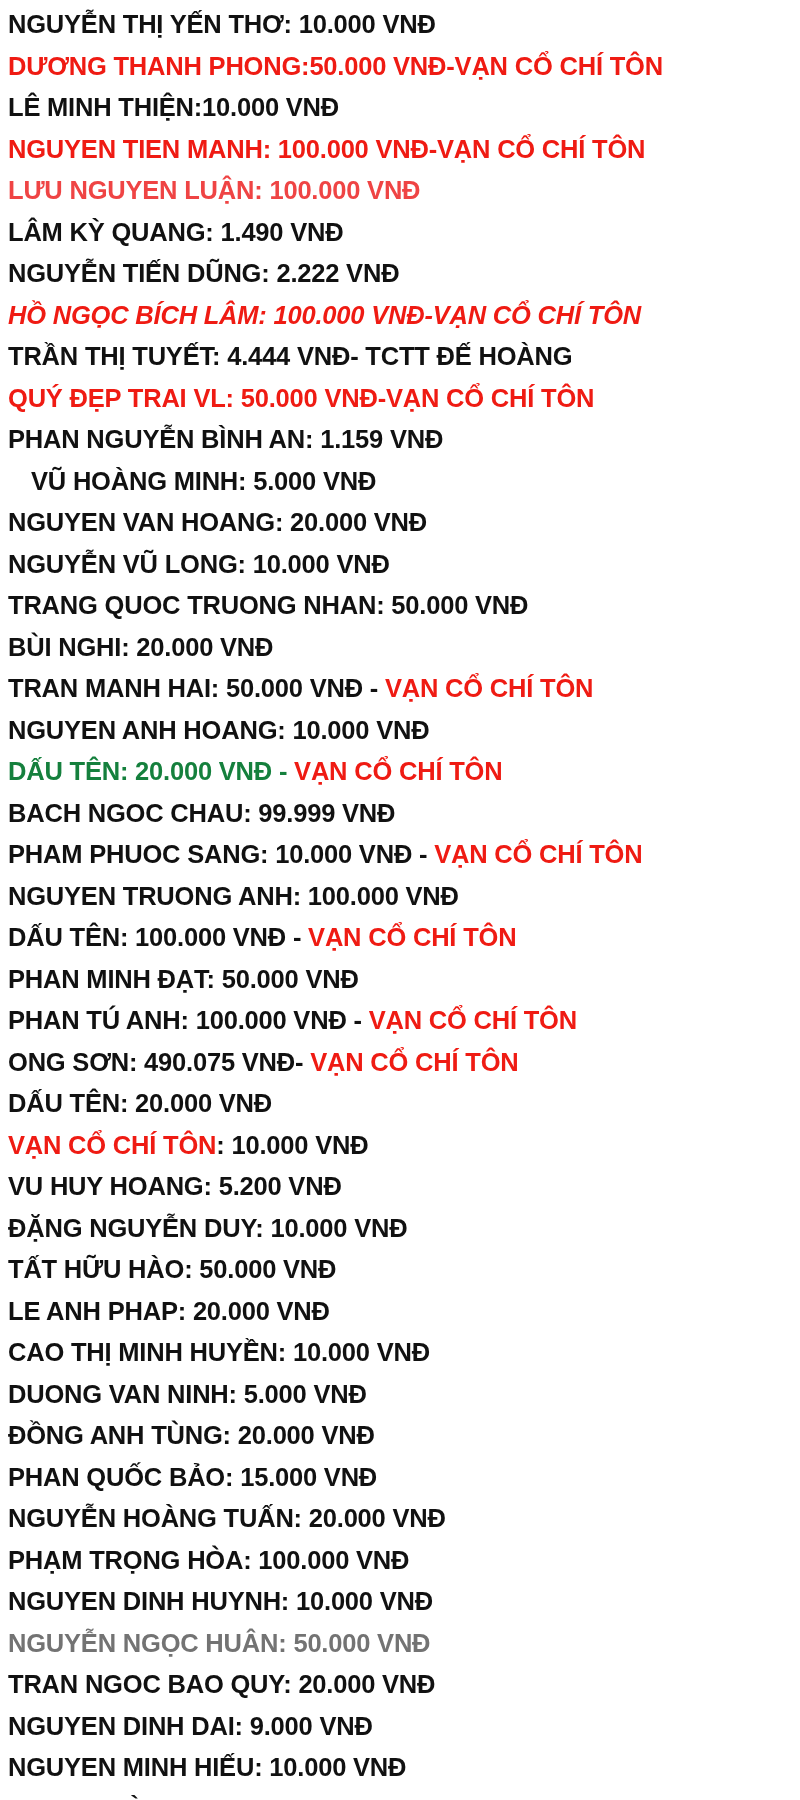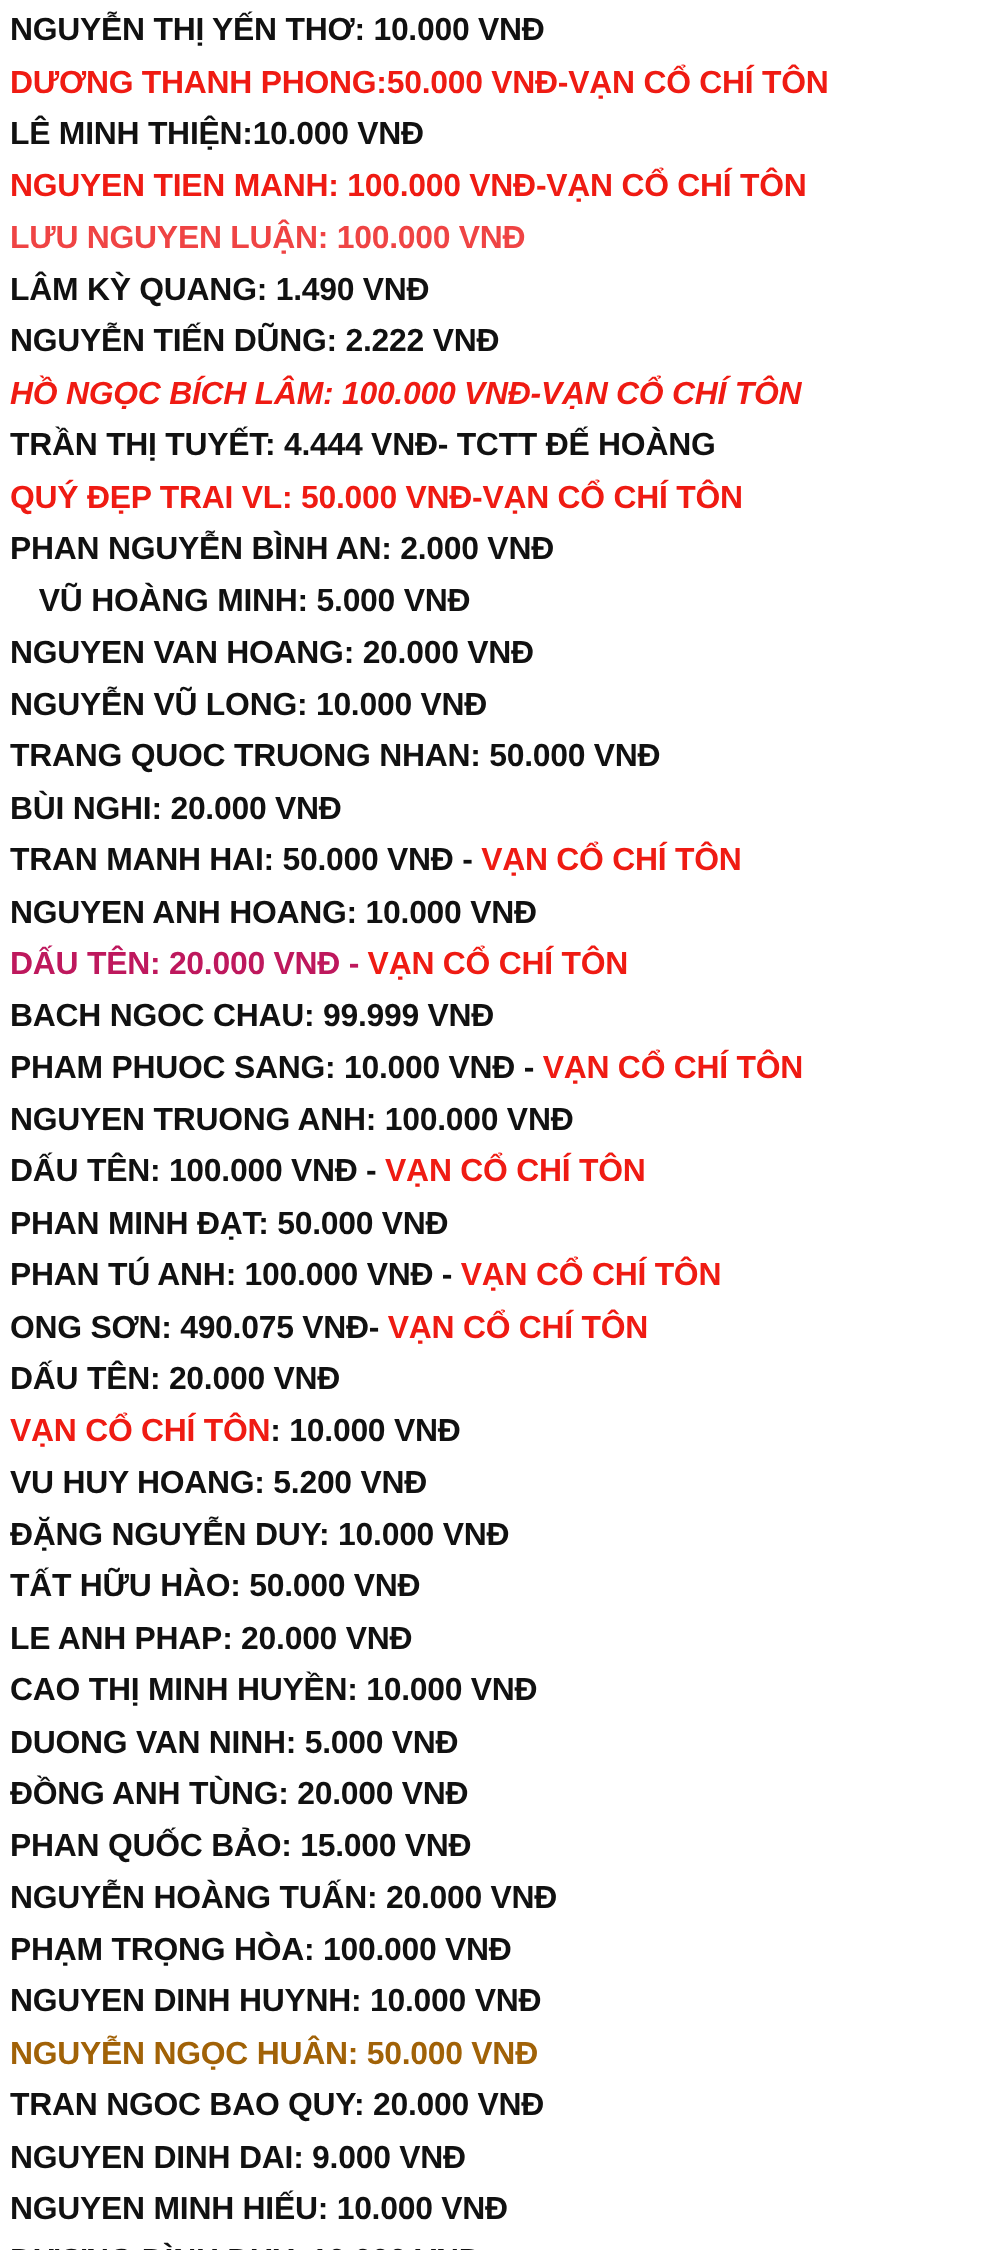--- a/index.html
+++ b/index.html
@@ -45,47 +45,47 @@
     <div class="line"><span class="seg black" style="color: rgb(17, 17, 17);">NGUYỄN THỊ YẾN THƠ: 10.000 VNĐ</span></div>
     <div class="line"><span class="seg red" style="color: rgb(239, 27, 19);">DƯƠNG THANH PHONG:50.000 VNĐ-VẠN CỔ CHÍ TÔN</span></div>
     <div class="line"><span class="seg black" style="color: rgb(17, 17, 17);">LÊ MINH THIỆN:10.000 VNĐ</span></div>
     <div class="line"><span class="seg red" style="color: rgb(239, 27, 19);">NGUYEN TIEN MANH: 100.000 VNĐ-VẠN CỔ CHÍ TÔN</span></div>
     <div class="line"><span class="seg black" style="color: #ef4444;">LƯU NGUYEN LUẬN: 100.000 VNĐ</span></div>
     <div class="line"><span class="seg black" style="color: rgb(17, 17, 17);">LÂM KỲ QUANG: 1.490 VNĐ</span></div>
     <div class="line"><span class="seg black" style="color: rgb(17, 17, 17); margin-top: 34px;">NGUYỄN TIẾN DŨNG: 2.222 VNĐ</span></div>
     <div class="line"><span class="seg red" style="color: rgb(239, 27, 19); font-style: italic;">HỒ NGỌC BÍCH LÂM: 100.000 VNĐ-VẠN CỔ CHÍ TÔN</span></div>
     <div class="line"><span class="seg black" style="color: rgb(17, 17, 17);">TRẦN THỊ TUYẾT: 4.444 VNĐ- TCTT ĐẾ HOÀNG</span></div>
     <div class="line"><span class="seg red" style="color: rgb(239, 27, 19);">QUÝ ĐẸP TRAI VL: 50.000 VNĐ-VẠN CỔ CHÍ TÔN</span></div>
-    <div class="line"><span class="seg black" style="color: rgb(17, 17, 17);">PHAN NGUYỄN BÌNH AN: 2.000 VNĐ</span></div>
+    <div class="line"><span class="seg black" style="color: rgb(17, 17, 17);">PHAN NGUYỄN BÌNH AN: 1.159 VNĐ</span></div>
     <div class="line"><span class="seg black" style="color: rgb(17, 17, 17); margin-left: 23px;">VŨ HOÀNG MINH: 5.000 VNĐ</span></div>
     <div class="line"><span class="seg black" style="color: rgb(17, 17, 17);">NGUYEN VAN HOANG: 20.000 VNĐ</span></div>
     <div class="line"><span class="seg black" style="color: rgb(17, 17, 17);">NGUYỄN VŨ LONG: 10.000 VNĐ</span></div>
     <div class="line"><span class="seg black" style="color: rgb(17, 17, 17);">TRANG QUOC TRUONG NHAN: 50.000 VNĐ</span></div>
     <div class="line"><span class="seg black" style="color: rgb(17, 17, 17);">BÙI NGHI: 20.000 VNĐ</span></div>
     <div class="line"><span class="seg black" style="color: rgb(17, 17, 17);">TRAN MANH HAI: 50.000 VNĐ - </span><span class="seg red" style="color: rgb(239, 27, 19);">VẠN CỔ CHÍ TÔN</span></div>
     <div class="line"><span class="seg black" style="color: rgb(17, 17, 17);">NGUYEN ANH HOANG: 10.000 VNĐ</span></div>
-    <div class="line"><span class="seg black" style="color: #be185d; text-align: right;">DẤU TÊN: 20.000 VNĐ - </span><span class="seg red" style="color: rgb(239, 27, 19);">VẠN CỔ CHÍ TÔN</span></div>
+    <div class="line"><span class="seg black" style="color: #15803d; text-align: right;">DẤU TÊN: 20.000 VNĐ - </span><span class="seg red" style="color: rgb(239, 27, 19);">VẠN CỔ CHÍ TÔN</span></div>
     <div class="line"><span class="seg black" style="color: rgb(17, 17, 17);">BACH NGOC CHAU: 99.999 VNĐ</span></div>
     <div class="line"><span class="seg black" style="color: rgb(17, 17, 17);">PHAM PHUOC SANG: 10.000 VNĐ - </span><span class="seg red" style="color: rgb(239, 27, 19);">VẠN CỔ CHÍ TÔN</span></div>
     <div class="line"><span class="seg black" style="color: rgb(17, 17, 17);">NGUYEN TRUONG ANH: 100.000 VNĐ</span></div>
     <div class="line"><span class="seg black" style="color: rgb(17, 17, 17);">DẤU TÊN: 100.000 VNĐ - </span><span class="seg red" style="color: rgb(239, 27, 19);">VẠN CỔ CHÍ TÔN</span></div>
     <div class="line"><span class="seg black" style="color: rgb(17, 17, 17);">PHAN MINH ĐẠT: 50.000 VNĐ</span></div>
     <div class="line"><span class="seg black" style="color: rgb(17, 17, 17);">PHAN TÚ ANH: 100.000 VNĐ - </span><span class="seg red" style="color: rgb(239, 27, 19);">VẠN CỔ CHÍ TÔN</span></div>
     <div class="line"><span class="seg black" style="color: rgb(17, 17, 17);">ONG SƠN: 490.075 VNĐ- </span><span class="seg red" style="color: rgb(239, 27, 19);">VẠN CỔ CHÍ TÔN</span></div>
     <div class="line"><span class="seg black" style="color: rgb(17, 17, 17);">DẤU TÊN: 20.000 VNĐ</span></div>
     <div class="line"><span class="seg red" style="color: rgb(239, 27, 19);">VẠN CỔ CHÍ TÔN</span><span class="seg black" style="color: rgb(17, 17, 17);">: 10.000 VNĐ</span></div>
     <div class="line"><span class="seg black" style="color: rgb(17, 17, 17);">VU HUY HOANG: 5.200 VNĐ</span></div>
     <div class="line"><span class="seg black" style="color: rgb(17, 17, 17);">ĐẶNG NGUYỄN DUY: 10.000 VNĐ</span></div>
     <div class="line"><span class="seg black" style="color: rgb(17, 17, 17);">TẤT HỮU HÀO: 50.000 VNĐ</span></div>
     <div class="line"><span class="seg black" style="color: rgb(17, 17, 17);">LE ANH PHAP: 20.000 VNĐ</span></div>
     <div class="line"><span class="seg black" style="color: rgb(17, 17, 17);">CAO THỊ MINH HUYỀN: 10.000 VNĐ</span></div>
     <div class="line"><span class="seg black" style="color: rgb(17, 17, 17);">DUONG VAN NINH: 5.000 VNĐ</span></div>
     <div class="line"><span class="seg black" style="color: rgb(17, 17, 17);">ĐỒNG ANH TÙNG: 20.000 VNĐ</span></div>
     <div class="line"><span class="seg black" style="color: rgb(17, 17, 17);">PHAN QUỐC BẢO: 15.000 VNĐ</span></div>
     <div class="line"><span class="seg black" style="color: rgb(17, 17, 17);">NGUYỄN HOÀNG TUẤN: 20.000 VNĐ</span></div>
     <div class="line"><span class="seg black" style="color: rgb(17, 17, 17);">PHẠM TRỌNG HÒA: 100.000 VNĐ</span></div>
     <div class="line"><span class="seg black" style="color: rgb(17, 17, 17);">NGUYEN DINH HUYNH: 10.000 VNĐ</span></div>
-    <div class="line"><span class="seg black" style="color: #a16207;">NGUYỄN NGỌC HUÂN: 50.000 VNĐ</span></div>
+    <div class="line"><span class="seg black" style="color: #737373;">NGUYỄN NGỌC HUÂN: 50.000 VNĐ</span></div>
     <div class="line"><span class="seg black" style="color: rgb(17, 17, 17);">TRAN NGOC BAO QUY: 20.000 VNĐ</span></div>
     <div class="line"><span class="seg black" style="color: rgb(17, 17, 17);">NGUYEN DINH DAI: 9.000 VNĐ</span></div>
     <div class="line"><span class="seg black" style="color: rgb(17, 17, 17);">NGUYEN MINH HIẾU: 10.000 VNĐ</span></div>
     <div class="line"><span class="seg black" style="color: rgb(17, 17, 17);">DƯƠNG ĐÌNH DUY: 10.000 VNĐ</span></div>
   </div>
 
 </body></html>

